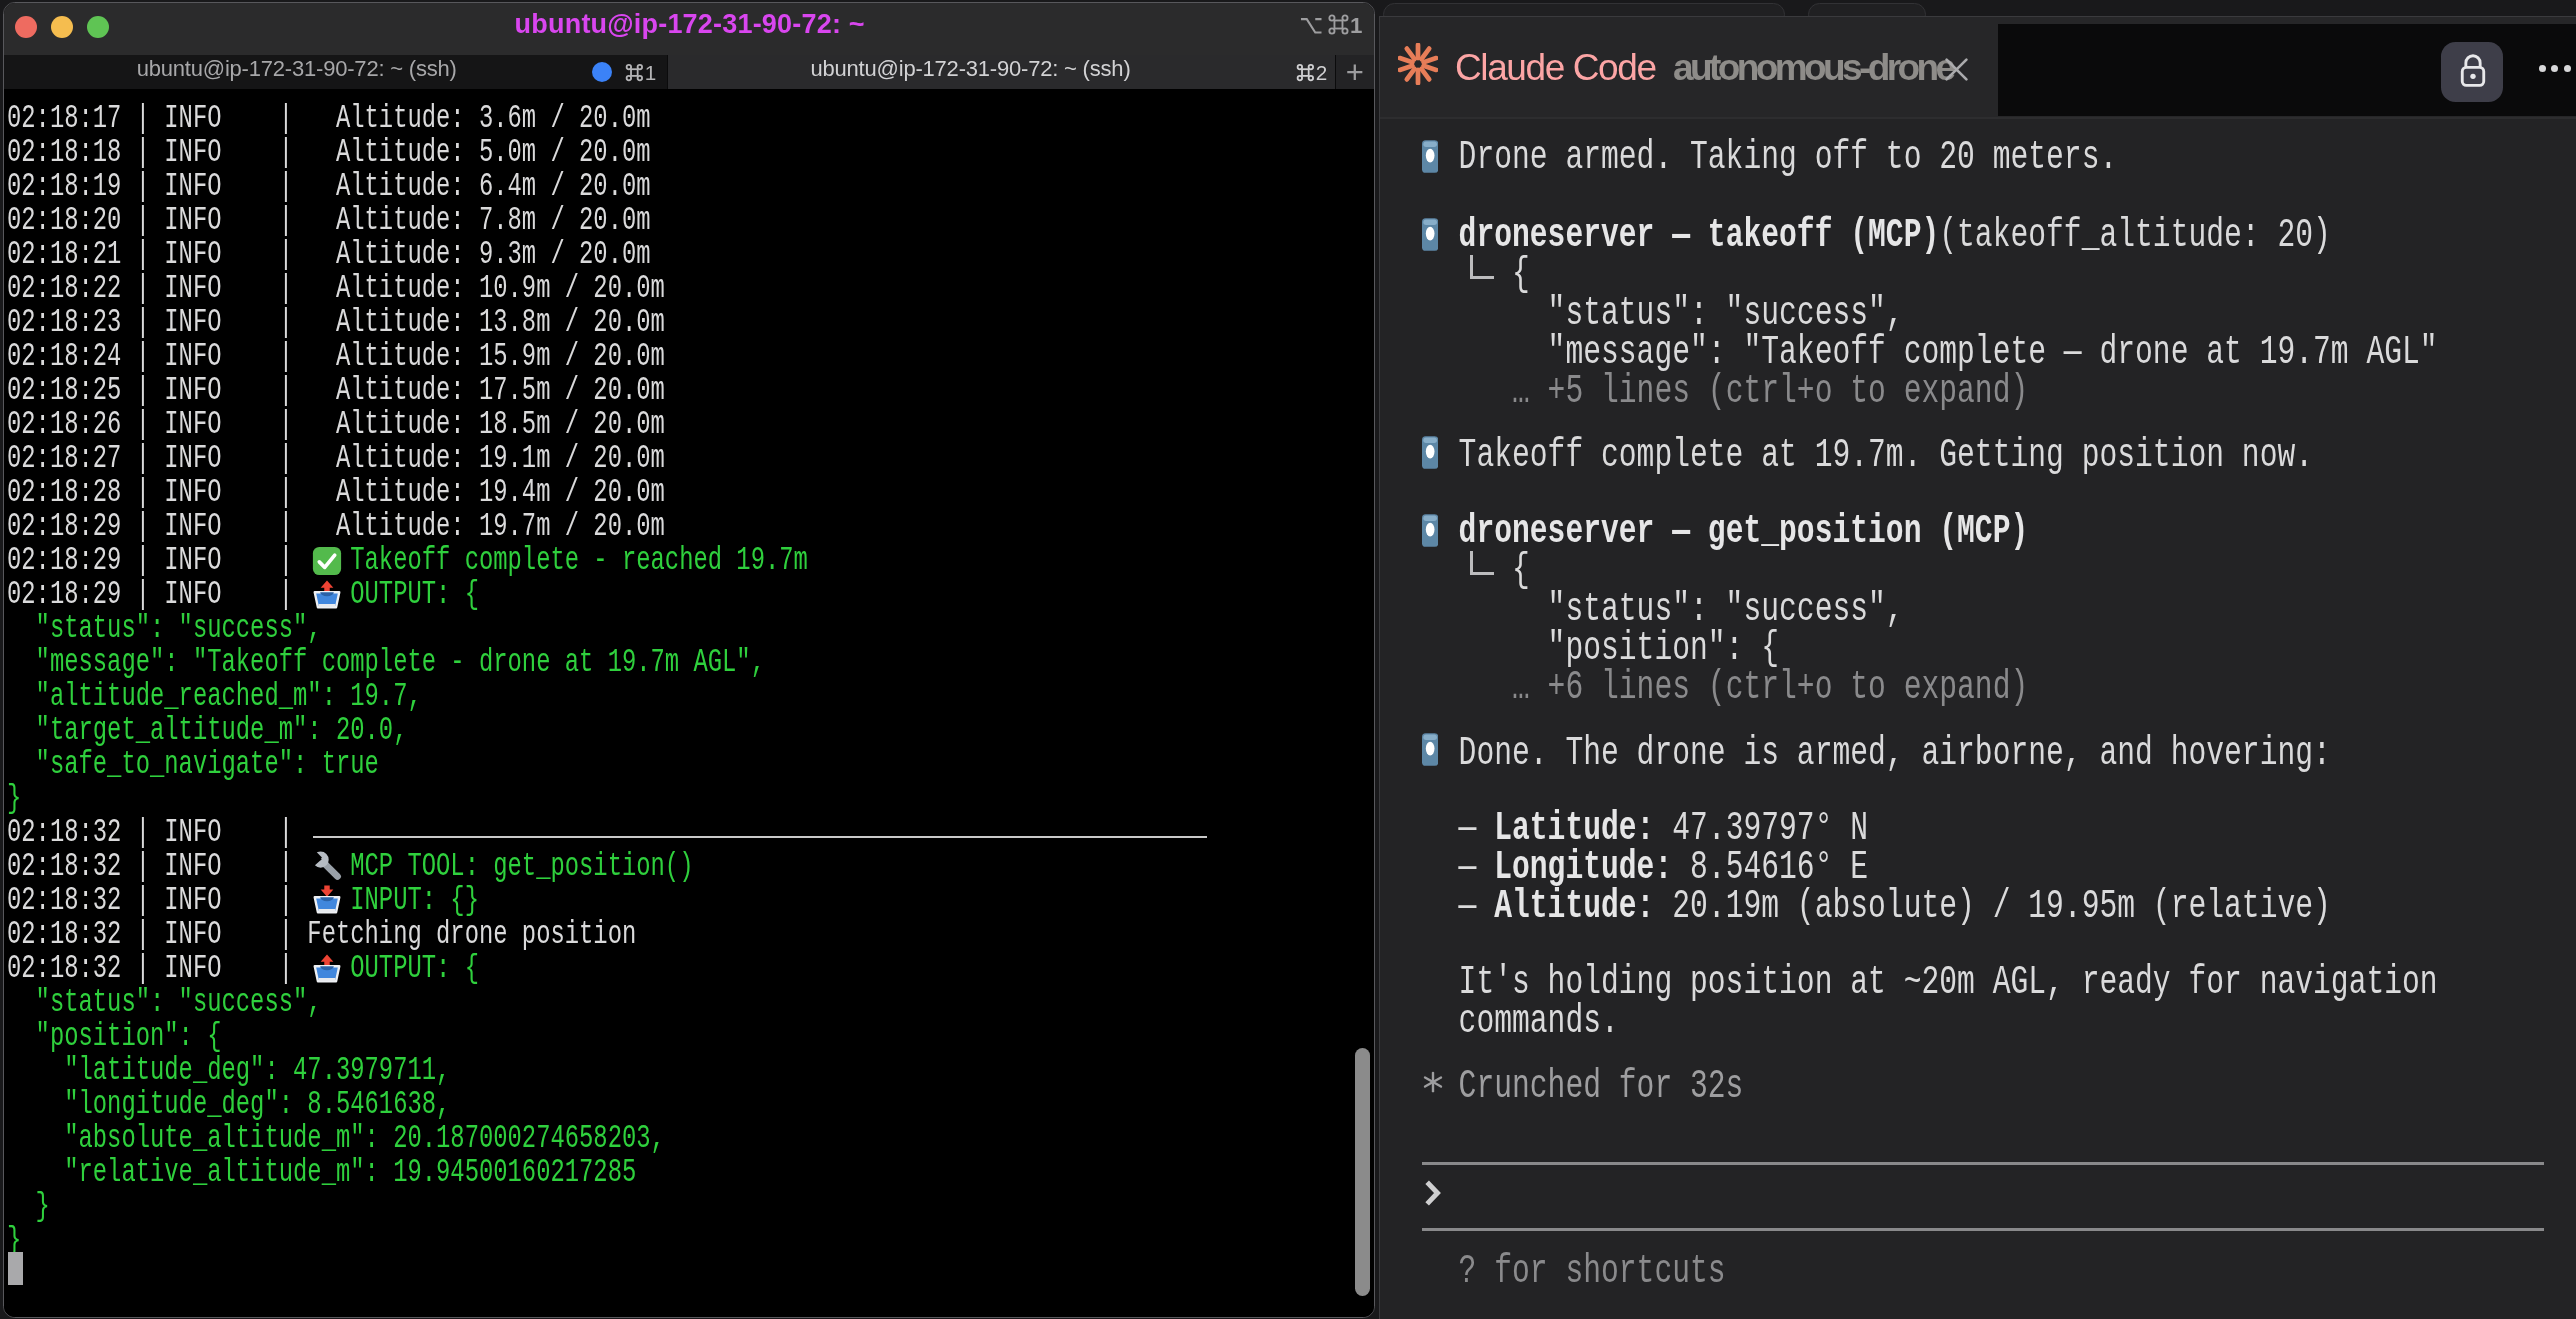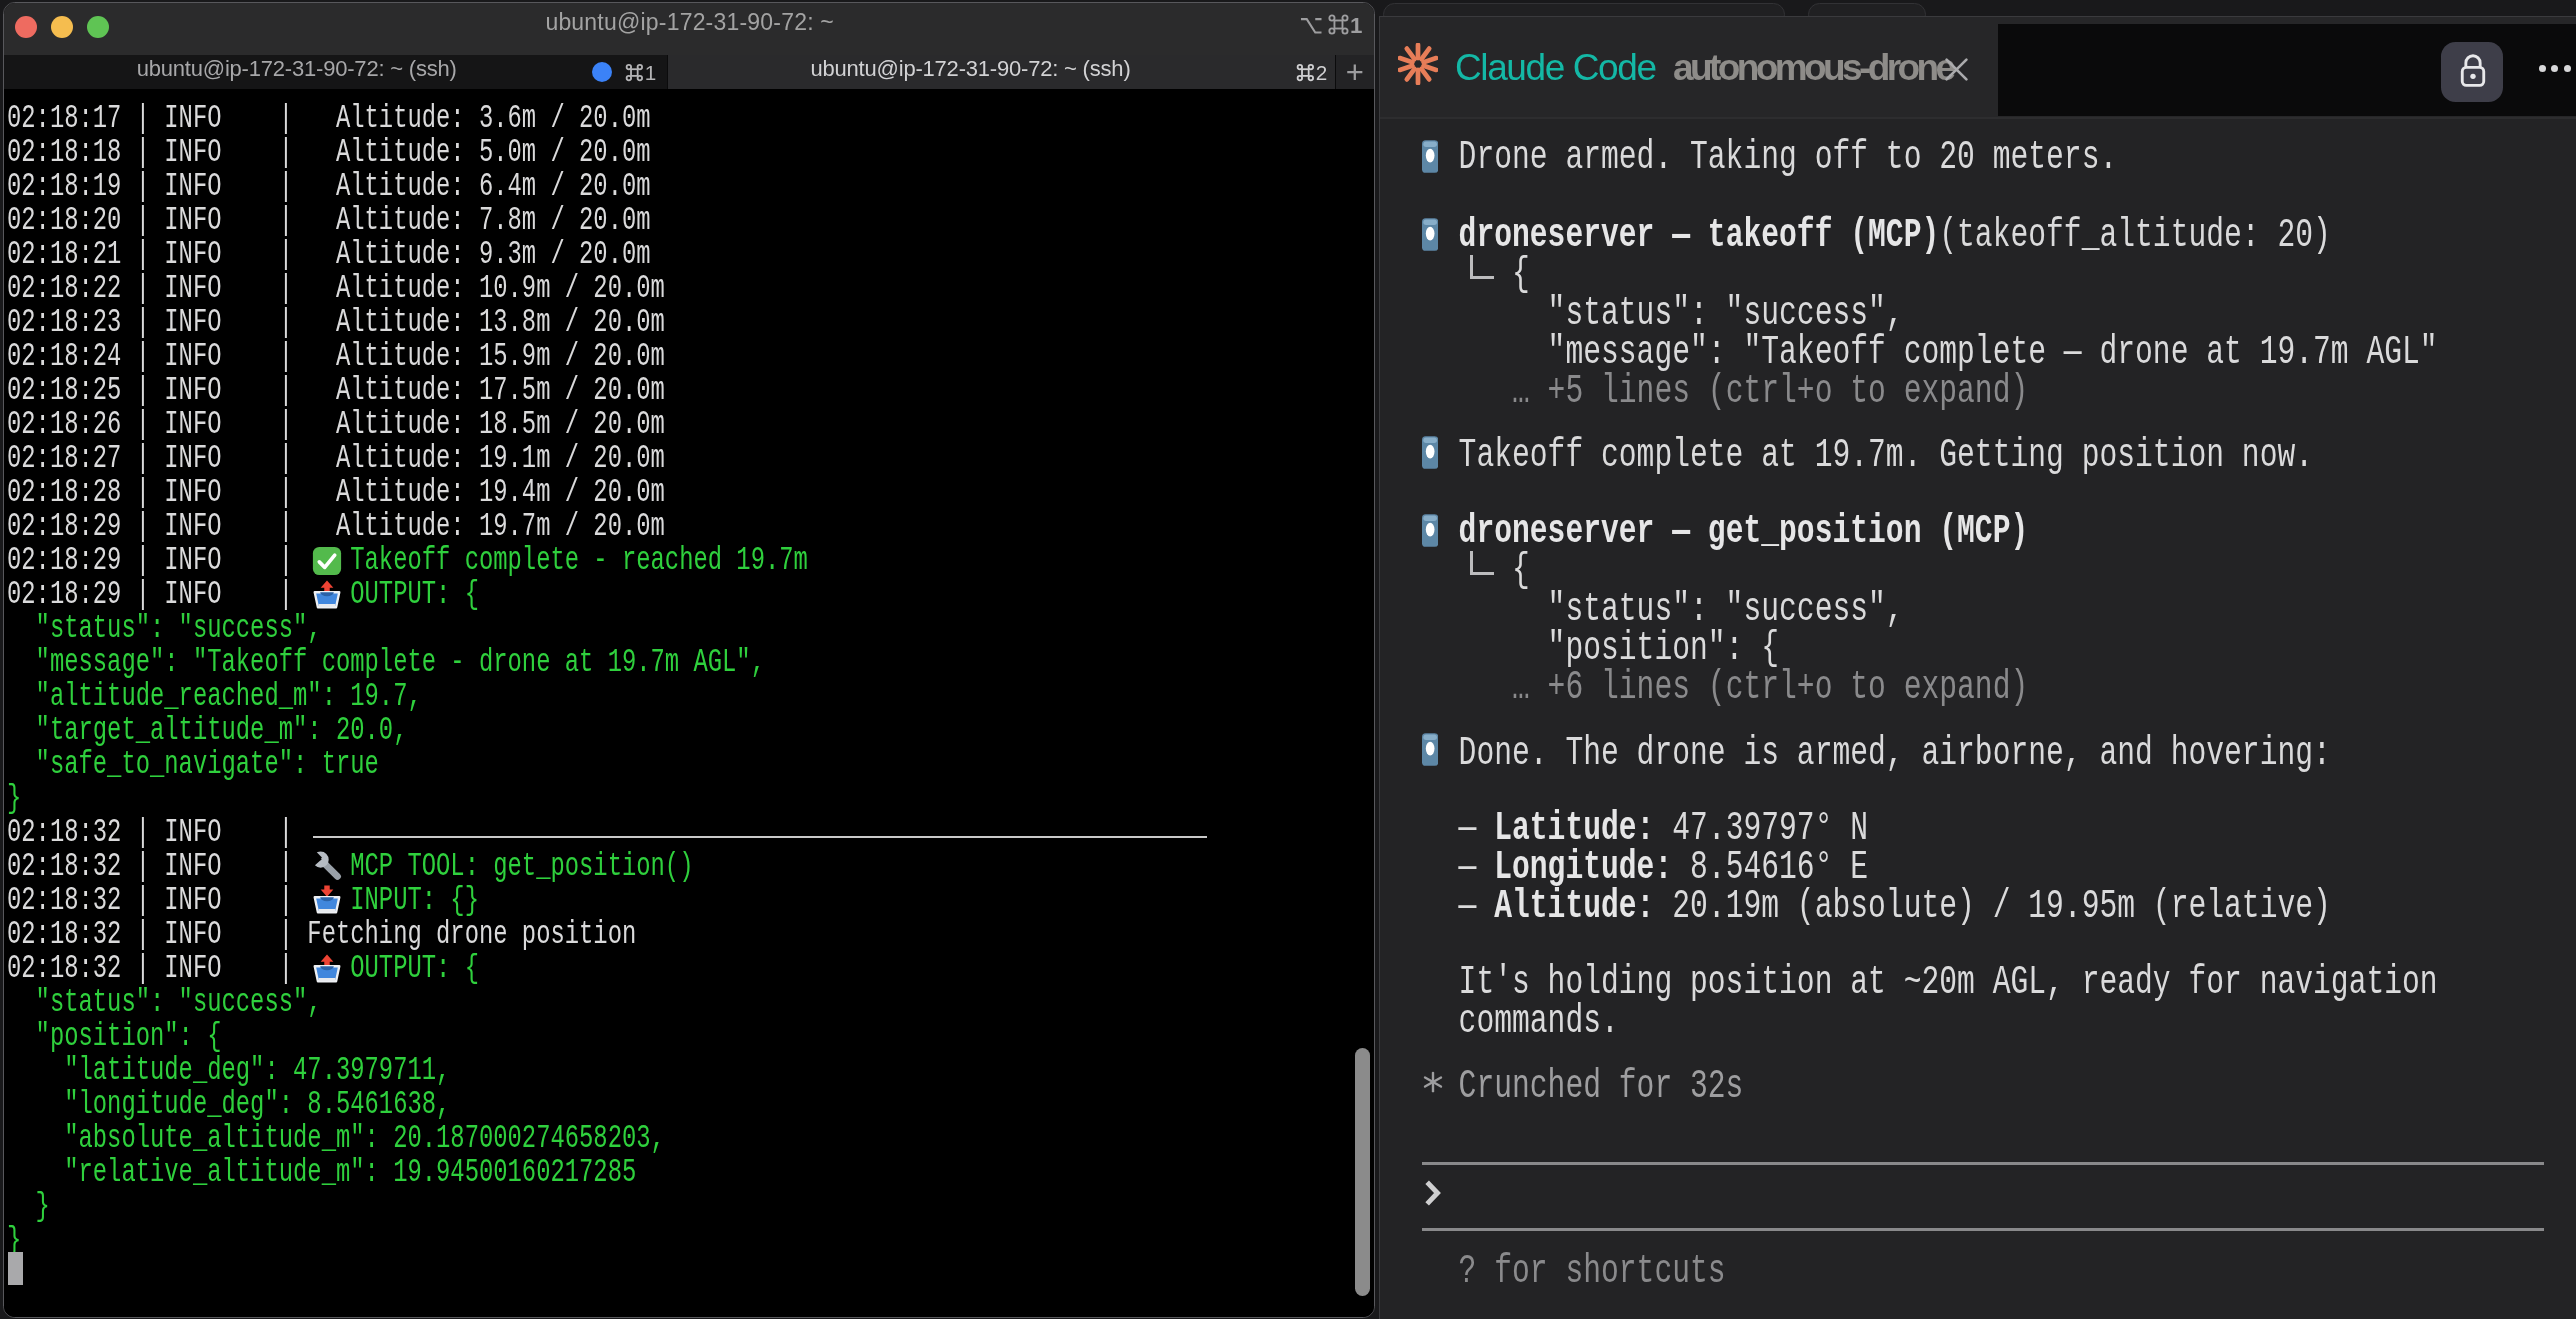--- a/index.html
+++ b/index.html
@@ -6,21 +6,21 @@
   html,body { width:2576px; height:1320px; background:#19191b; overflow:hidden; }
   .abs { position:absolute; }
   body { position:relative; font-family:"Liberation Sans", sans-serif; }
 
   
   #term { filter:brightness(1); position:absolute; left:2.7px; top:1.8px; width:1372px; height:1316px;
           background:#000; border-radius:11.8px; border:0.9px solid #58585c; overflow:hidden; }
   #titlebar { position:absolute; left:0; top:0; width:100%; height:52px; background:#2b2b2c; }
   .tl { position:absolute; top:13.6px; width:22px; height:22px; border-radius:50%; }
   #title { position:absolute; top:6.3px; left:0; width:1372px; text-align:center;
-           font-size:23px; font-weight:400; color:#a3a3a3; letter-spacing:0.2px; }
+           font-size:27px; font-weight:700; color:#d946ef; letter-spacing:0.2px; }
   #tabbar { position:absolute; left:0; top:52px; width:100%; height:34px; background:#151516; }
   .tab2 { position:absolute; left:663px; top:0; width:668px; height:34px; background:#2a2a2c; border-left:1.8px solid #0b0b0c;}
   .tabplus { position:absolute; left:1331px; top:0; width:41px; height:34px; background:#232325; border-left:1.8px solid #0b0b0c; }
   .tabtitle { position:absolute; top:1px; font-size:22px; letter-spacing:-0.2px; color:#a7a7a9; }
   #termbody { position:absolute; left:0; top:87px; width:100%; height:1229px; background:#000; }
 
   pre.tt { position:absolute; left:3.6px; top:11px; font-family:"Liberation Mono", monospace; font-size:34px;
            line-height:34px; transform:scaleX(0.70093); transform-origin:0 0;
            color:#dadadb; white-space:pre; }
   .g { color:#2fd03d; }
@@ -184,21 +184,21 @@
       <line x1="28.2" y1="21.0" x2="42.0" y2="16.5"></line>
       <line x1="28.2" y1="25.0" x2="42.0" y2="29.5"></line>
       <line x1="25.8" y1="28.3" x2="34.3" y2="40.0"></line>
       <line x1="22.0" y1="29.5" x2="22.0" y2="44.0"></line>
       <line x1="18.2" y1="28.3" x2="9.7" y2="40.0"></line>
       <line x1="15.8" y1="25.0" x2="2.0" y2="29.5"></line>
       <line x1="15.8" y1="21.0" x2="2.0" y2="16.5"></line>
       <line x1="18.2" y1="17.7" x2="9.7" y2="6.0"></line>
     </g>
   </svg>
-  <div class="abs" style="left:75px; top:32px; font-size:37px; line-height:37px; letter-spacing:-1.4px; color:#14b8a6;">Claude Code</div>
+  <div class="abs" style="left:75px; top:32px; font-size:37px; line-height:37px; letter-spacing:-1.4px; color:#fca5a5;">Claude Code</div>
   <div class="abs" style="left:293px; top:32px; font-size:37px; line-height:37px; letter-spacing:-3.6px; color:#8e8c89;font-weight:bold;">autonomous-drone</div>
   <svg class="abs" style="left:563px; top:39px;" width="27" height="27" viewBox="0 0 30 30">
     <path d="M4 4 L26 26 M26 4 L4 26" stroke="#ababad" stroke-width="3" fill="none" stroke-linecap="round"></path>
   </svg>
 
   <div class="abs" style="left:1061px; top:24.4px; width:62px; height:60px; background:#3e3e49; border-radius:14.5px;"></div>
   <svg class="abs" style="left:1076px; top:36px;" width="34" height="36" viewBox="0 0 38 40">
     <path d="M11 16 V11 a8 8 0 0 1 16 0 V16" stroke="#e8e8ea" stroke-width="3.2" fill="none"></path>
     <rect x="7" y="16" width="24" height="20" rx="4.5" stroke="#e8e8ea" stroke-width="3.2" fill="none"></rect>
     <circle cx="19" cy="26" r="3" fill="#e8e8ea"></circle>

